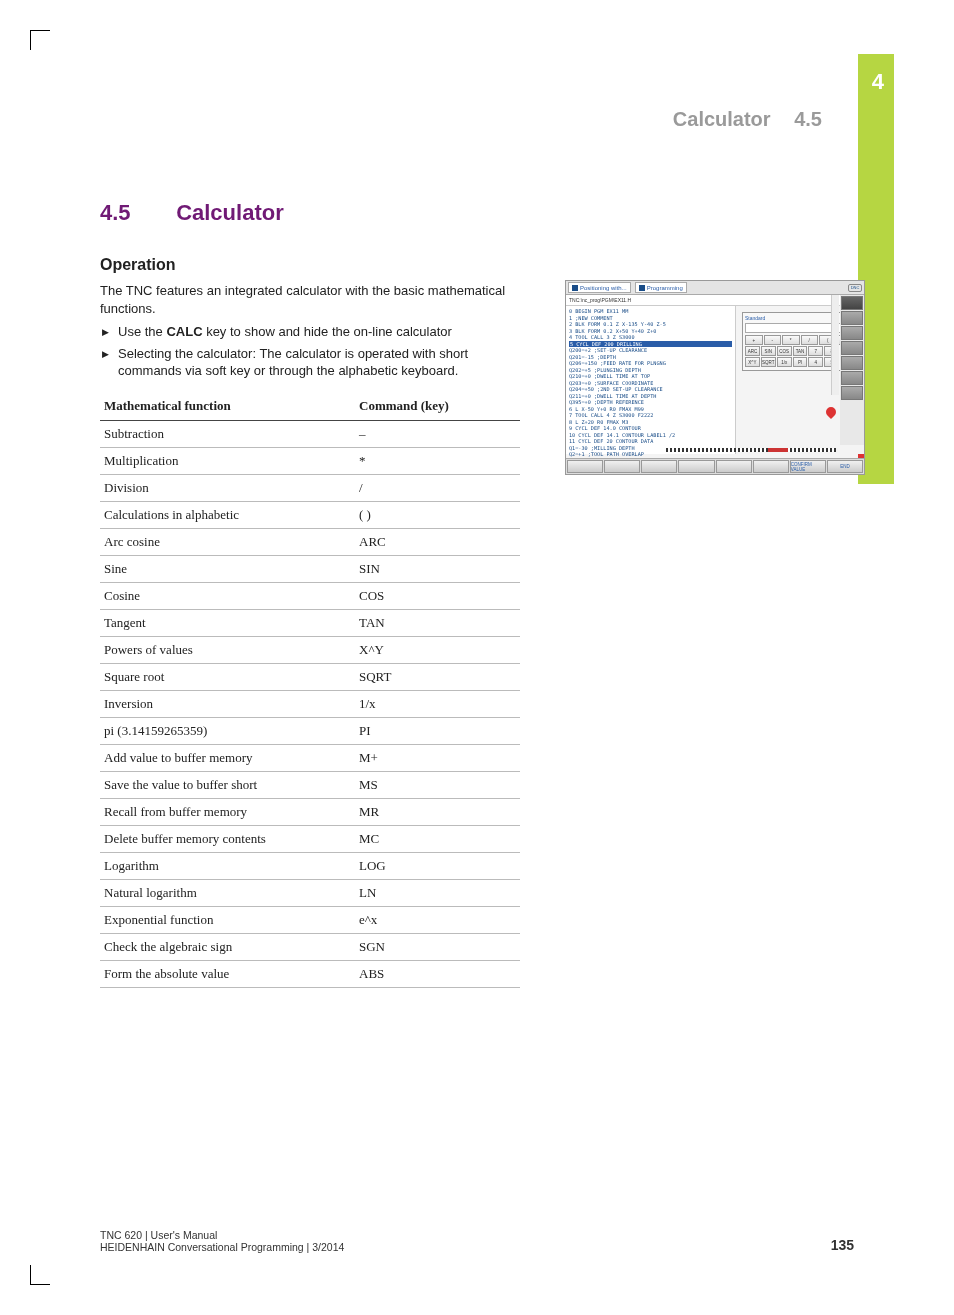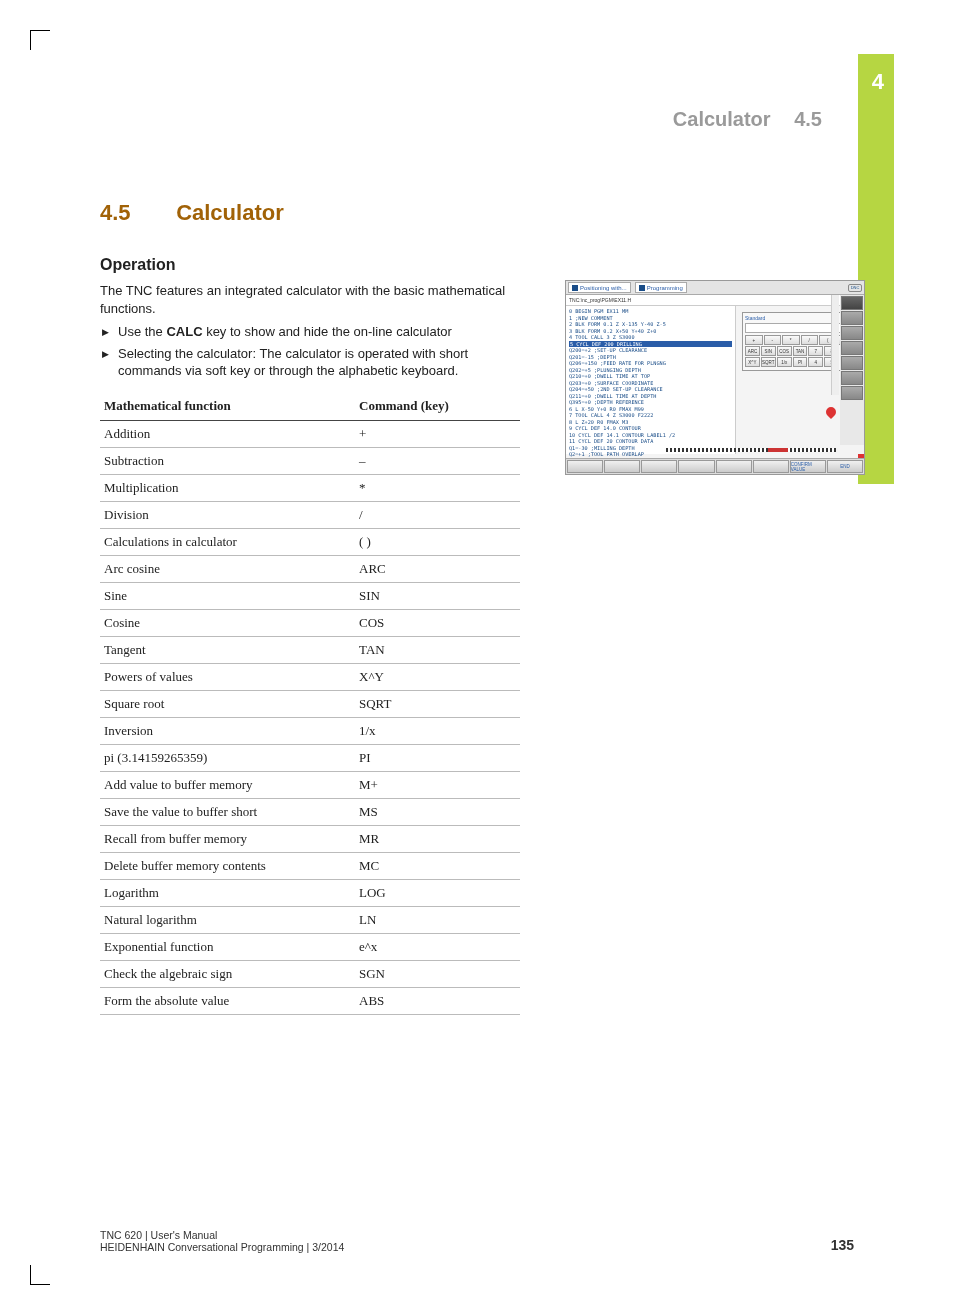--- a/index.html
+++ b/index.html
@@ -46,21 +46,21 @@
   .content {
     position: absolute;
     top: 200px;
     left: 100px;
     width: 760px;
   }
 
   h1.sec-title {
     font-size: 22px;
     font-weight: bold;
-    color: #a16207;
+    color: #701a75;
     margin-bottom: 30px;
   }
   h1.sec-title .num { display: inline-block; width: 70px; }
 
   h2.subhead {
     font-size: 16px;
     font-weight: bold;
     margin-bottom: 8px;
   }
 
@@ -199,37 +199,33 @@
 
     <table class="function-table">
       <thead>
         <tr>
           <th>Mathematical function</th>
           <th>Command (key)</th>
         </tr>
       </thead>
       <tbody id="func-body">
           <tr>
-            <td>Addition</td>
-            <td>+</td>
-          </tr>
-          <tr>
             <td>Subtraction</td>
             <td>–</td>
           </tr>
           <tr>
             <td>Multiplication</td>
             <td>*</td>
           </tr>
           <tr>
             <td>Division</td>
             <td>/</td>
           </tr>
           <tr>
-            <td>Calculations in calculator</td>
+            <td>Calculations in alphabetic</td>
             <td>( )</td>
           </tr>
           <tr>
             <td>Arc cosine</td>
             <td>ARC</td>
           </tr>
           <tr>
             <td>Sine</td>
             <td>SIN</td>
           </tr>

